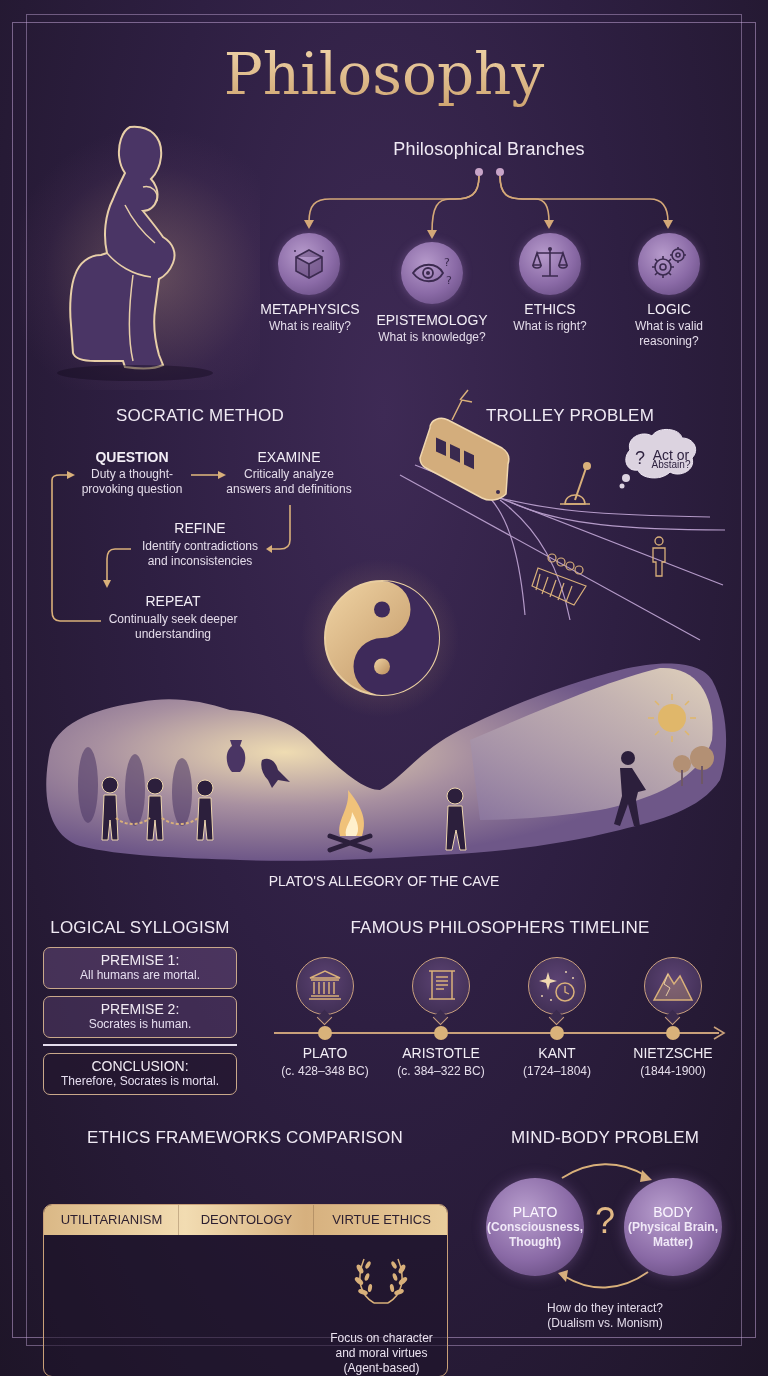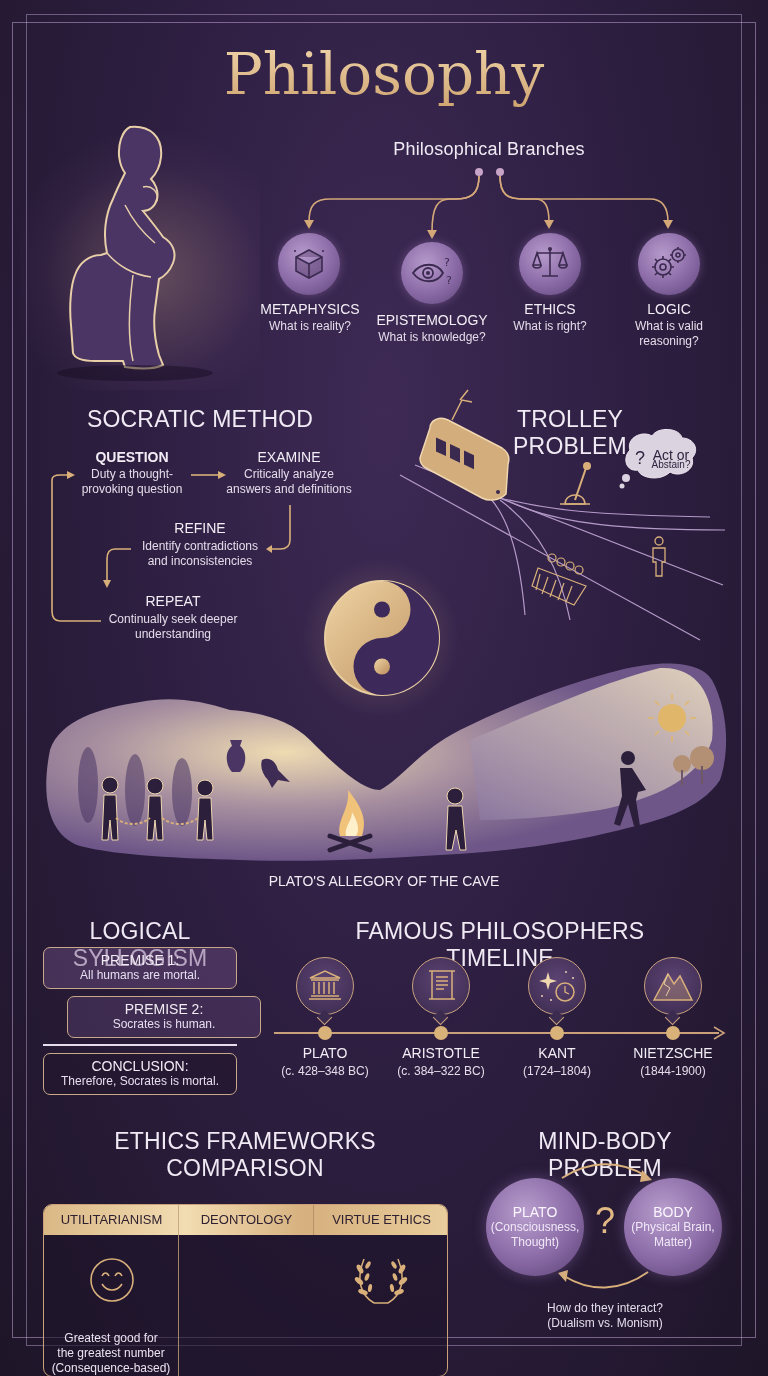--- a/index.html
+++ b/index.html
@@ -22,21 +22,21 @@
   }
   .title {
     position: absolute; left: 0; top: 40px; width: 768px; text-align: center;
     font-family: "DejaVu Serif", serif; font-size: 58px; letter-spacing: 0px;
     color: #e2bf8f;
     background: linear-gradient(180deg, #f1d6ac 0%, #cfa470 100%);
     -webkit-background-clip: text; background-clip: text; -webkit-text-fill-color: transparent;
   }
   .sec-title {
     position: absolute; text-align: center; color: #f0eaf4;
-    font-family: "Liberation Sans", sans-serif; font-size: 23px; letter-spacing: 0.2px;
+    font-family: "Liberation Sans", sans-serif; font-size: 17px; letter-spacing: 0.2px;
   }
   svg { position: absolute; overflow: visible; }
   .txt { position: absolute; text-align: center; font-family: "Liberation Sans", sans-serif; }
   .head { font-size: 14px; color: #f3eef6; font-weight: normal; }
   .sub { font-size: 12px; color: #e4dcea; line-height: 15px; }
 
   
   .branch-orb {
     position: absolute; width: 62px; height: 62px; border-radius: 50%;
     background: radial-gradient(circle at 40% 35%, #b69acb 0%, #8a6aa6 55%, #5d4478 100%);
@@ -78,21 +78,21 @@
   .eth-col .d { position: absolute; left: 0; right: 0; top: 96px; font-size: 12px; line-height: 15px; color: #ebe3f0; font-family: "Liberation Sans", sans-serif; }
   
   .mb-orb {
     position: absolute; width: 98px; height: 98px; border-radius: 50%;
     background: radial-gradient(circle at 40% 35%, #b89ecd 0%, #8a6aa6 55%, #573f70 100%);
     box-shadow: 0 0 14px rgba(170,130,200,0.35);
     text-align: center; font-family: "Liberation Sans", sans-serif;
     display: flex; flex-direction: column; justify-content: center; align-items: center;
   }
   .mb-orb .h { font-size: 14px; color: #fbf6ff; }
-  .mb-orb .b { font-size: 12px; color: #f0e8f7; line-height: 15px; }
+  .mb-orb .b { font-size: 12px; color: #f0e8f7; line-height: 15px; font-weight: bold; }
 </style>
 </head>
 <body>
 
 <div class="frame-outer"></div>
 <div class="frame-inner"></div>
 
 <div class="title">Philosophy</div>
 
 <div style="position:absolute;left:20px;top:130px;width:240px;height:260px;background:radial-gradient(circle at 55% 55%, rgba(200,160,140,0.35) 0%, rgba(120,80,120,0.1) 55%, transparent 75%);"></div>
@@ -317,21 +317,21 @@
       <rect x="701" y="126" width="2" height="18" fill="#6e5766"></rect>
   </g>
 </svg>
 <div class="txt" style="left:234px;top:873px;width:300px;font-size:14px;color:#f1ebf4;">PLATO'S ALLEGORY OF THE CAVE</div>
 
 <div class="sec-title" style="left:40px;top:918px;width:200px;">LOGICAL SYLLOGISM</div>
 <div class="syl-box" style="top:947px;height:42px;background:rgba(110,80,130,0.45);">
   <div class="h">PREMISE 1:</div>
   <div class="b">All humans are mortal.</div>
 </div>
-<div class="syl-box" style="top:996px;height:42px;background:rgba(90,65,110,0.45);margin-left:24px;">
+<div class="syl-box" style="top:996px;height:42px;background:rgba(90,65,110,0.45);">
   <div class="h">PREMISE 2:</div>
   <div class="b">Socrates is human.</div>
 </div>
 <div style="position:absolute;left:43px;top:1044px;width:194px;height:2px;background:#e4dcec;"></div>
 <div class="syl-box" style="top:1053px;height:42px;background:rgba(35,22,45,0.6);">
   <div class="h">CONCLUSION:</div>
   <div class="b">Therefore, Socrates is mortal.</div>
 </div>
 
 <div class="sec-title" style="left:330px;top:918px;width:340px;">FAMOUS PHILOSOPHERS TIMELINE</div>
@@ -390,33 +390,20 @@
 
 <div class="sec-title" style="left:60px;top:1128px;width:370px;">ETHICS FRAMEWORKS COMPARISON</div>
 <div class="eth-table">
   <div style="position:absolute;left:0;top:0;width:100%;height:30px;background:linear-gradient(90deg,#dab886 0%,#f2dcb2 35%,#d6b07e 65%,#e9cd9c 100%);"></div>
   <div class="eth-head" style="left:0;width:135px;">UTILITARIANISM</div>
   <div class="eth-head" style="left:135px;width:135px;">DEONTOLOGY</div>
   <div class="eth-head" style="left:270px;width:135px;">VIRTUE ETHICS</div>
   <div style="position:absolute;left:134px;top:0;width:1px;height:30px;background:rgba(120,90,60,0.35);"></div>
   <div style="position:absolute;left:269px;top:0;width:1px;height:30px;background:rgba(120,90,60,0.35);"></div>
 
-  <div class="eth-col" style="left:0;width:135px;">
-    <svg style="left:45px;top:22px" width="46" height="46" viewBox="0 0 46 46">
-      <g fill="none" stroke="#d9b07a" stroke-width="1.6">
-          <circle cx="23" cy="23" r="21"></circle>
-          <path d="M13 19 C15 15 18 15 20 19 M26 19 C28 15 31 15 33 19 M13 27 C18 35 28 35 33 27"></path>
-        </g>
-    </svg>
-    <div class="d">
-        <div>Greatest good for</div>
-        <div>the greatest number</div>
-        <div>(Consequence-based)</div>
-      </div>
-  </div>
   <div class="eth-col" style="left:270px;width:135px;border-right:none;">
     <svg style="left:38px;top:20px" width="58" height="52" viewBox="0 0 58 52">
       <g fill="none" stroke="#d9b07a" stroke-width="1.5">
         <path d="M22 48 C8 40 4 24 12 4"></path>
           <path d="M36 48 C50 40 54 24 46 4"></path>
         <path d="M22 48 L36 48"></path>
       </g>
       <g fill="#d9b07a">
         <ellipse cx="8" cy="14" rx="2.5" ry="5" transform="rotate(-30 8 14)"></ellipse>
           <ellipse cx="7" cy="26" rx="2.5" ry="5" transform="rotate(-50 7 26)"></ellipse>
@@ -425,20 +412,25 @@
           <ellipse cx="15" cy="22" rx="2" ry="4" transform="rotate(20 15 22)"></ellipse>
           <ellipse cx="18" cy="33" rx="2" ry="4" transform="rotate(10 18 33)"></ellipse>
         <ellipse cx="50" cy="14" rx="2.5" ry="5" transform="rotate(30 50 14)"></ellipse>
           <ellipse cx="51" cy="26" rx="2.5" ry="5" transform="rotate(50 51 26)"></ellipse>
           <ellipse cx="47" cy="37" rx="2.5" ry="5" transform="rotate(70 47 37)"></ellipse>
         <ellipse cx="42" cy="10" rx="2" ry="4" transform="rotate(-30 42 10)"></ellipse>
           <ellipse cx="43" cy="22" rx="2" ry="4" transform="rotate(-20 43 22)"></ellipse>
           <ellipse cx="40" cy="33" rx="2" ry="4" transform="rotate(-10 40 33)"></ellipse>
       </g>
     </svg>
+    <div class="d">
+        <div>Focus on character</div>
+        <div>and moral virtues</div>
+        <div>(Agent-based)</div>
+      </div>
   </div>
 </div>
 
 <div class="sec-title" style="left:490px;top:1128px;width:230px;">MIND-BODY PROBLEM</div>
 <svg style="left:460px;top:1110px" width="308" height="230">
   <g fill="none" stroke="#d9b07a" stroke-width="2">
     <path d="M102 68 C130 50 160 50 186 66"></path>
     <path d="M188 162 C160 182 130 182 104 166"></path>
   </g>
   <g fill="#d9b07a">

